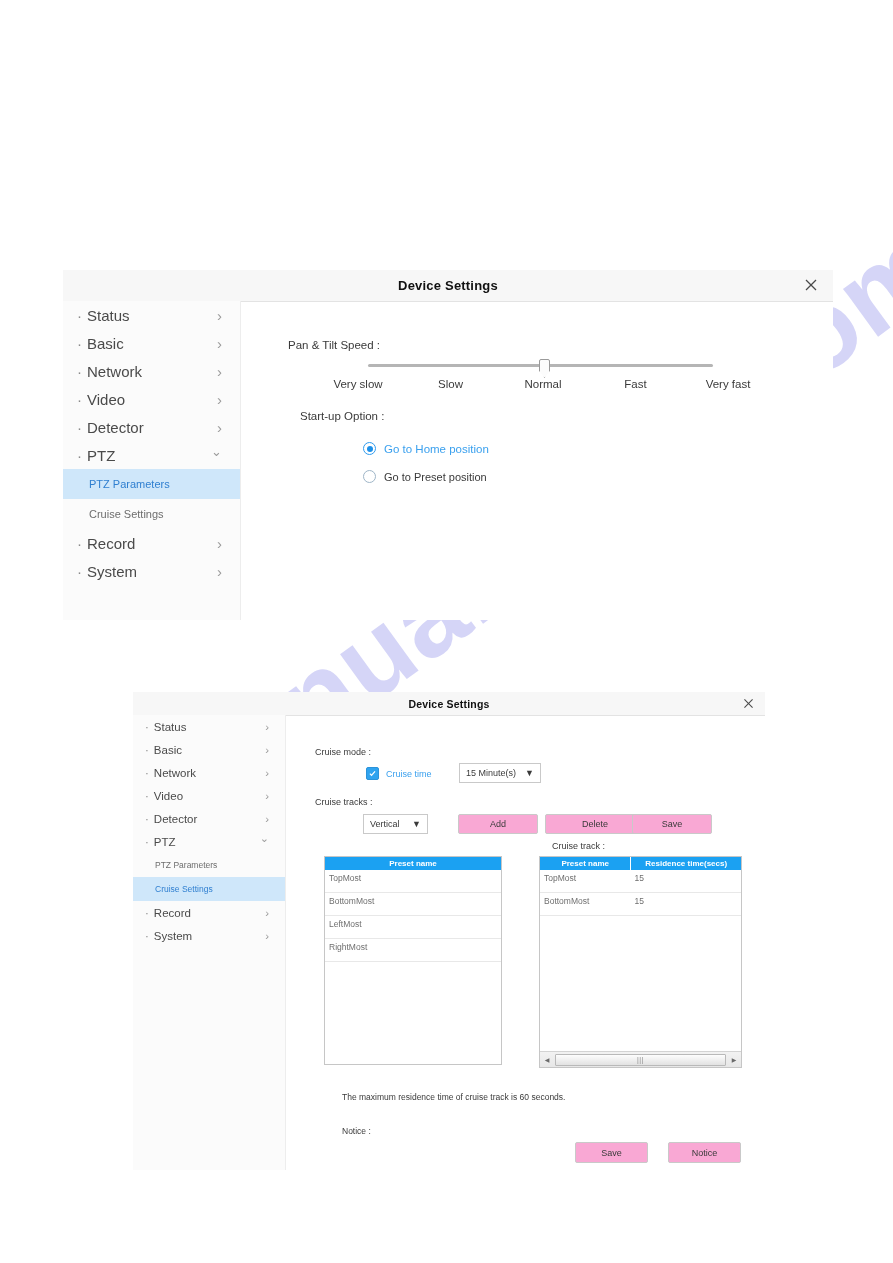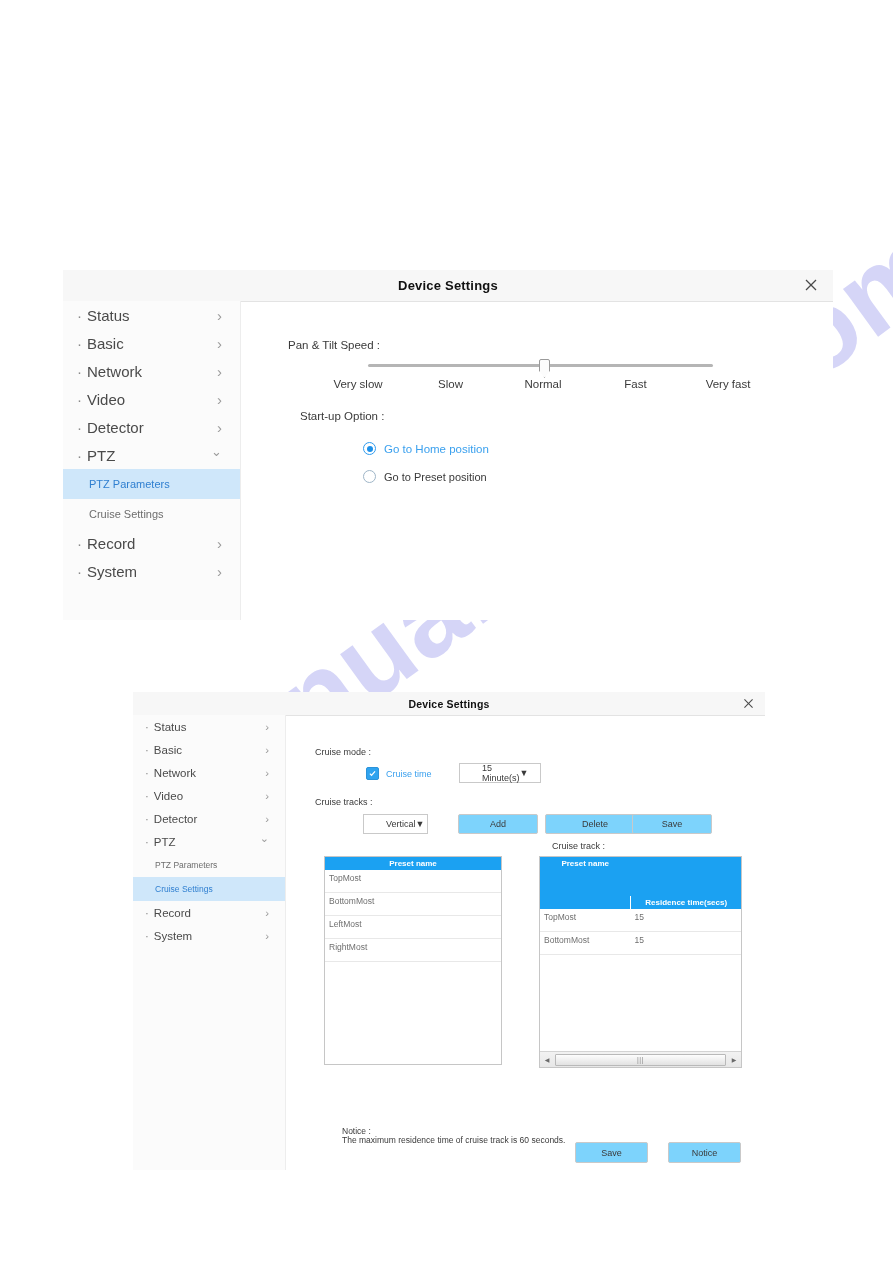--- a/index.html
+++ b/index.html
@@ -150,30 +150,30 @@
   .checkbox svg { display: block; }
 
   .select {
     position: absolute;
     border: 1px solid #c9c9c9;
     background: #fff;
     box-sizing: border-box;
     display: flex;
     align-items: center;
     justify-content: space-between;
-    padding: 0 22px;
+    padding: 0 6px;
     cursor: pointer;
     color: #3a3a3a;
   }
   .select .caret { font-size: 9px; color: #3a3a3a; }
 
   .btn {
     position: absolute;
     border: 1px solid #c9c9c9;
-    background: #7dd3fc;
+    background: #f9a8d4;
     box-sizing: border-box;
     display: flex;
     align-items: center;
     justify-content: center;
     cursor: pointer;
     color: #3a3a3a;
     border-radius: 2px;
   }
 
   .tbl {
@@ -499,40 +499,40 @@
     <div class="tbl-row" style="height:22px;">
       <div class="td" style="width:100%;">RightMost</div>
     </div>
   </div>
 
   <div class="field-label" style="position:absolute; left:419px; top:149px; font-size:9px;">Cruise track :</div>
 
   <div class="tbl" style="left:406px; top:164px; width:203px; height:212px;">
     <div class="tbl-head">
       <div class="th" style="width:45%;">Preset name</div>
-      <div class="th" style="width:55%;margin-top:39px;">Residence time(secs)</div>
+      <div class="th" style="width:55%;">Residence time(secs)</div>
     </div>
     <div class="tbl-row" style="height:22px;">
       <div class="td" style="width:45%;">TopMost</div>
       <div class="td" style="width:55%;">15</div>
     </div>
     <div class="tbl-row" style="height:22px;">
       <div class="td" style="width:45%;">BottomMost</div>
       <div class="td" style="width:55%;">15</div>
     </div>
 
     <div class="hscroll" style="left:0; bottom:0; width:100%;">
       <div class="arrow">◀</div>
       <div class="thumb">|||</div>
       <div class="arrow">▶</div>
     </div>
   </div>
 
   <div class="note-text" style="left:209px; top:386px; font-size:8.5px;margin-top:48px;">Notice :</div>
-  <div class="note-text" style="left:209px; top:400px; font-size:8.5px;margin-top:43px;">The maximum residence time of cruise track is 60 seconds.</div>
+  <div class="note-text" style="left:209px; top:400px; font-size:8.5px;">The maximum residence time of cruise track is 60 seconds.</div>
 
   <div class="btn" style="left:442px; top:450px; width:73px; height:21px; font-size:9px;">
     <span>Save</span>
   </div>
   <div class="btn" style="left:535px; top:450px; width:73px; height:21px; font-size:9px;">
     <span>Notice</span>
   </div>
 </div>
 
 </body></html>

